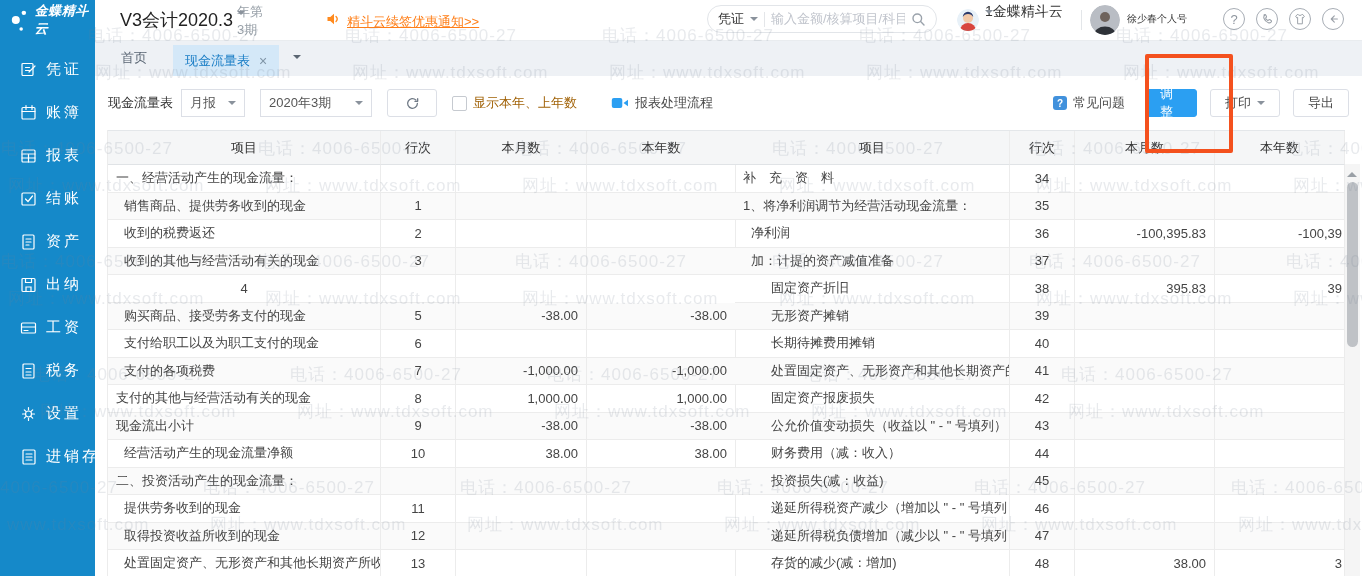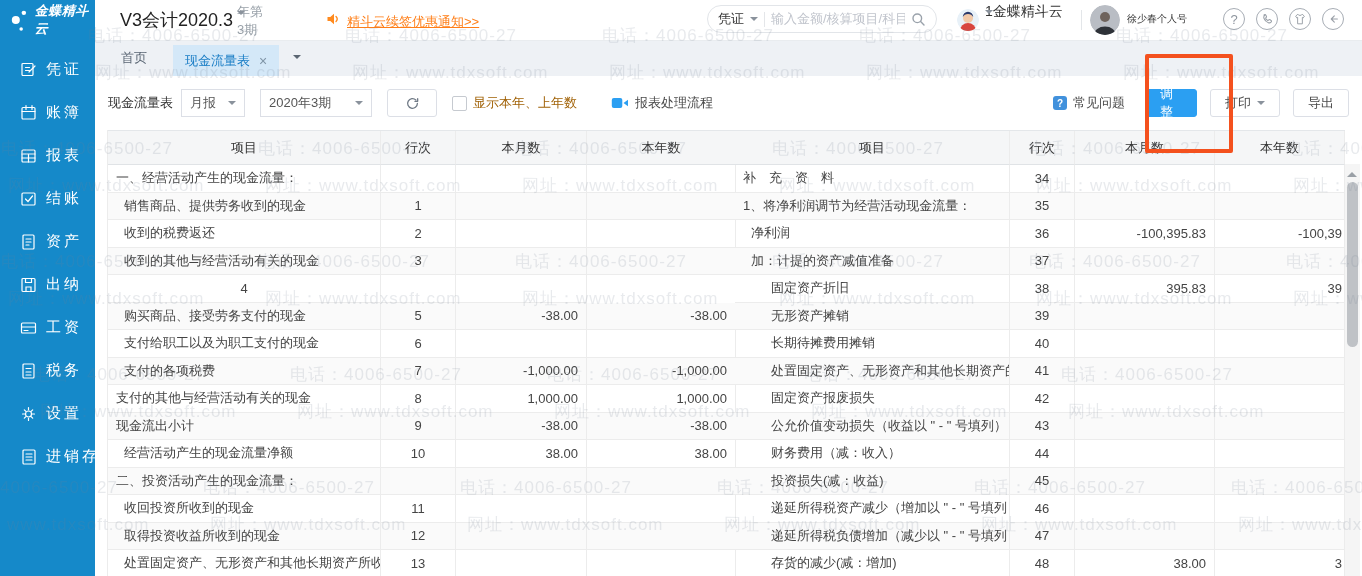--- a/index.html
+++ b/index.html
@@ -348,21 +348,21 @@
         <div class="cell c-month">38.00</div>
         <div class="cell c-year">38.00</div>
       </div>
       <div class="trow alt">
         <div class="cell c-item">二、投资活动产生的现金流量：</div>
         <div class="cell c-line"></div>
         <div class="cell c-month"></div>
         <div class="cell c-year"></div>
       </div>
       <div class="trow">
-        <div class="cell c-item ind1">收回投资所收到的现金</div>
+        <div class="cell c-item ind1">提供劳务收到的现金</div>
         <div class="cell c-line">11</div>
         <div class="cell c-month"></div>
         <div class="cell c-year"></div>
       </div>
       <div class="trow alt">
         <div class="cell c-item ind1">取得投资收益所收到的现金</div>
         <div class="cell c-line">12</div>
         <div class="cell c-month"></div>
         <div class="cell c-year"></div>
       </div>

